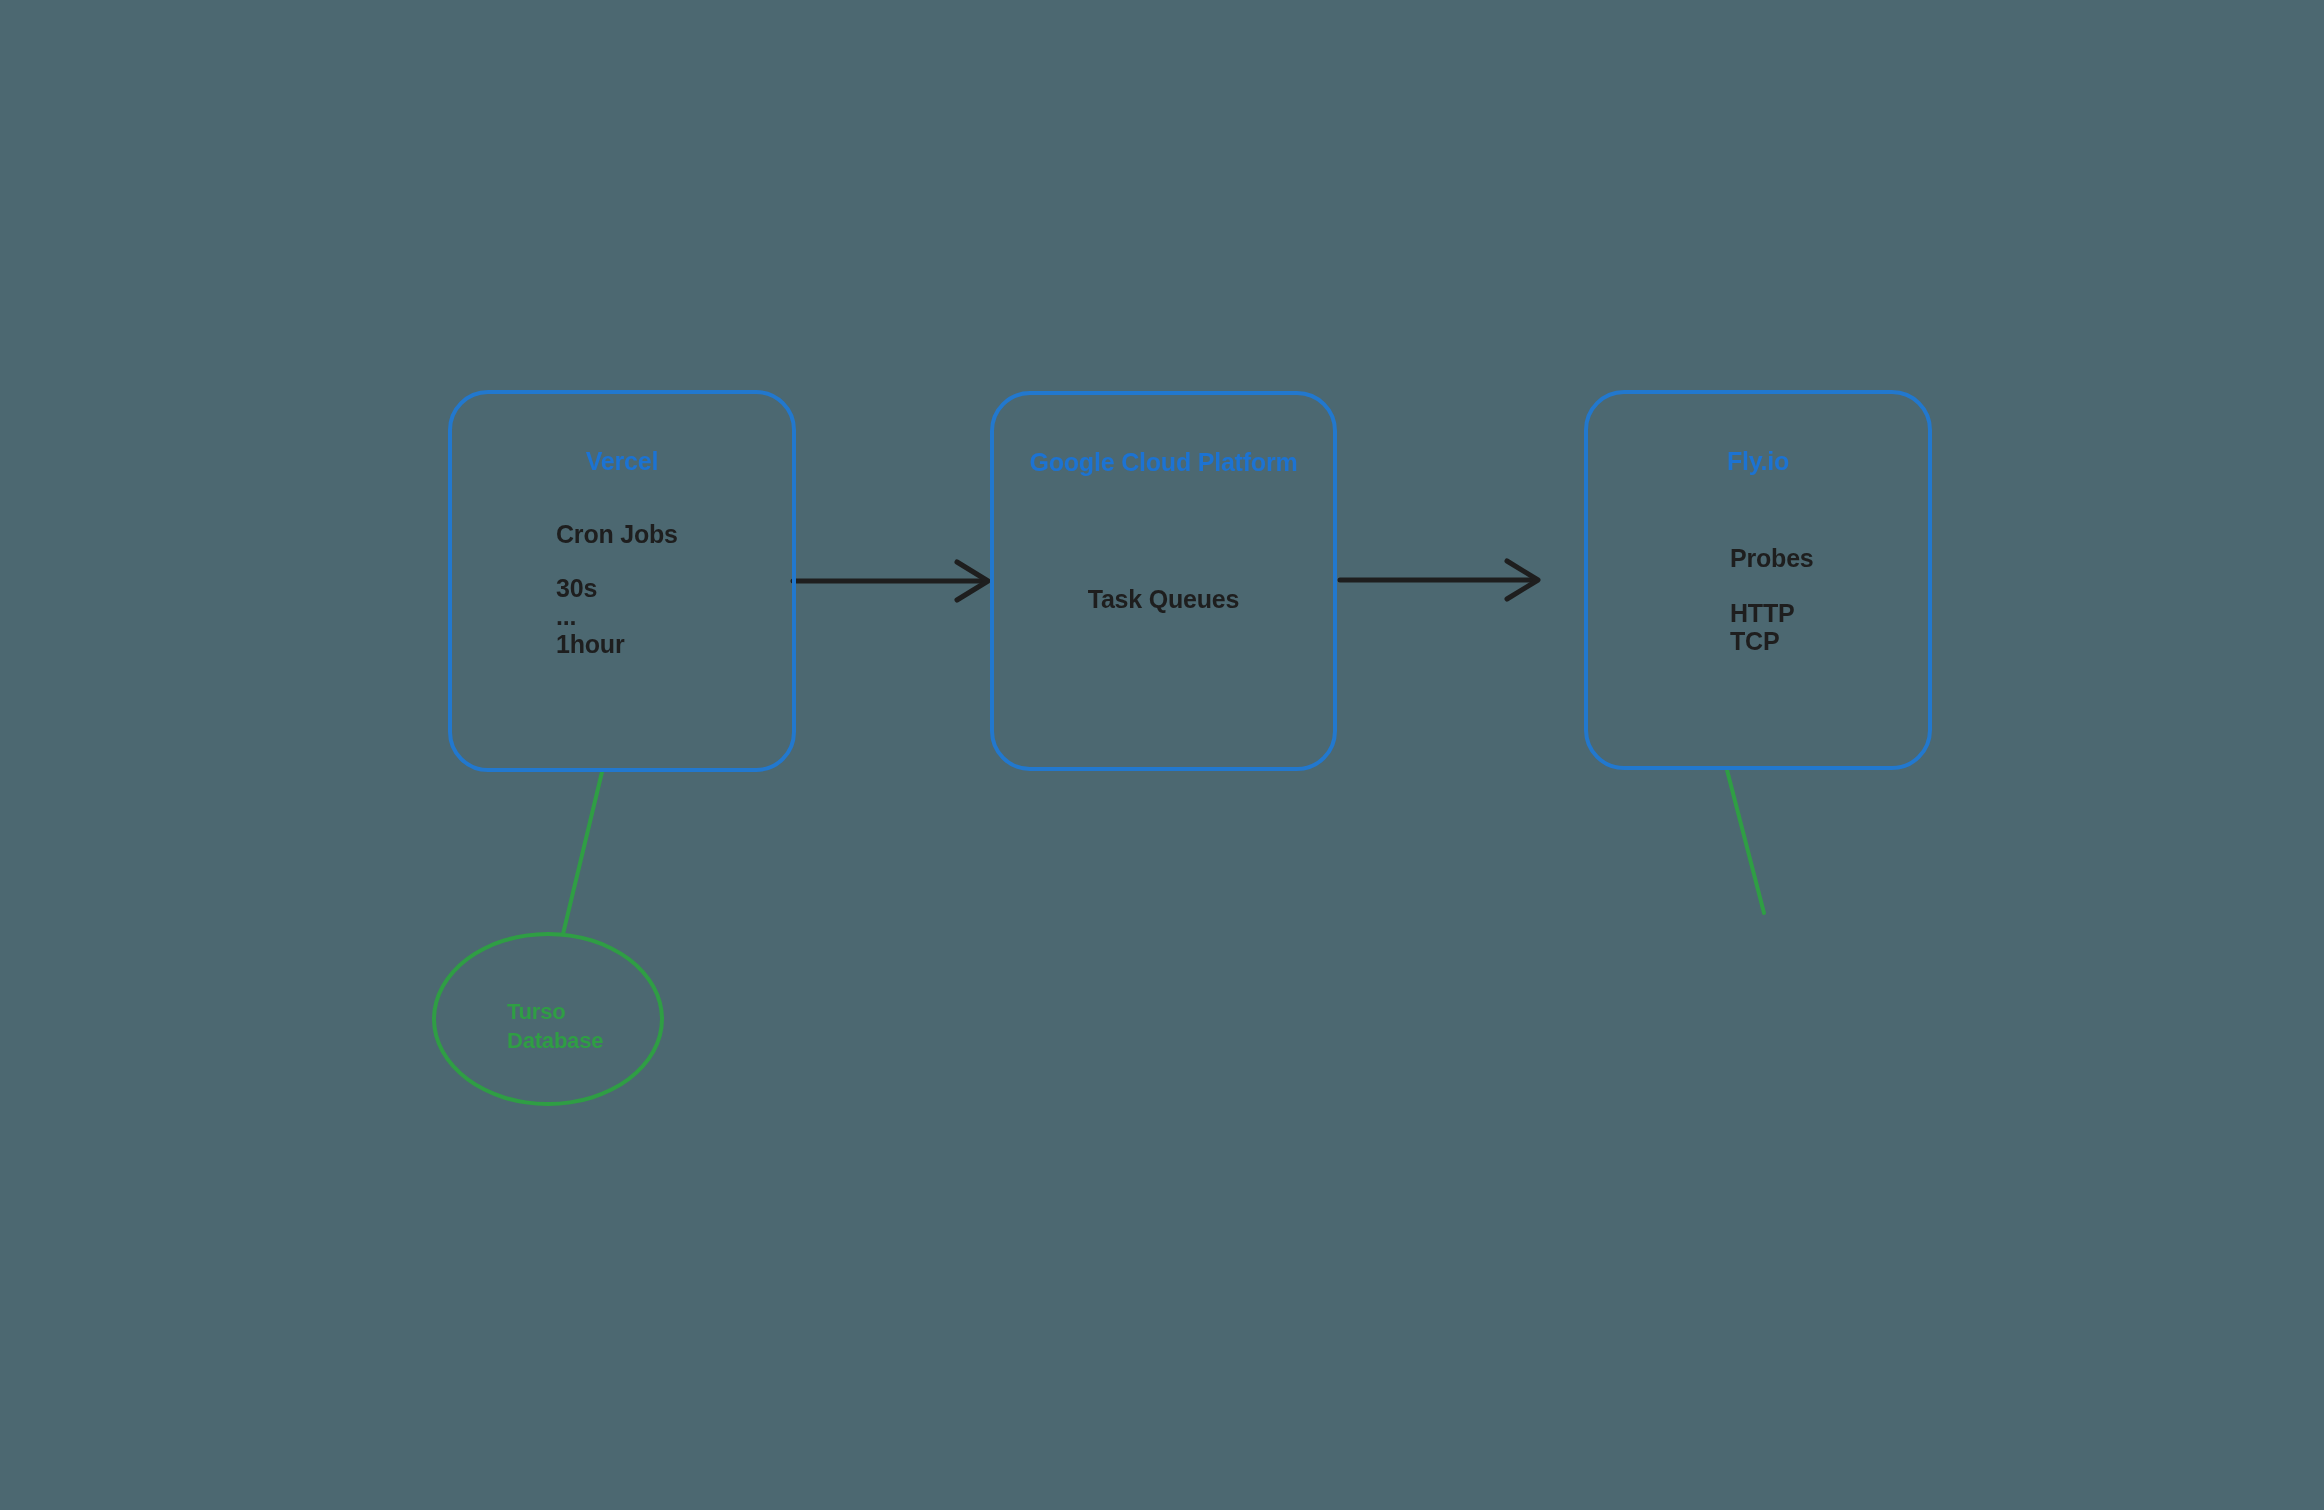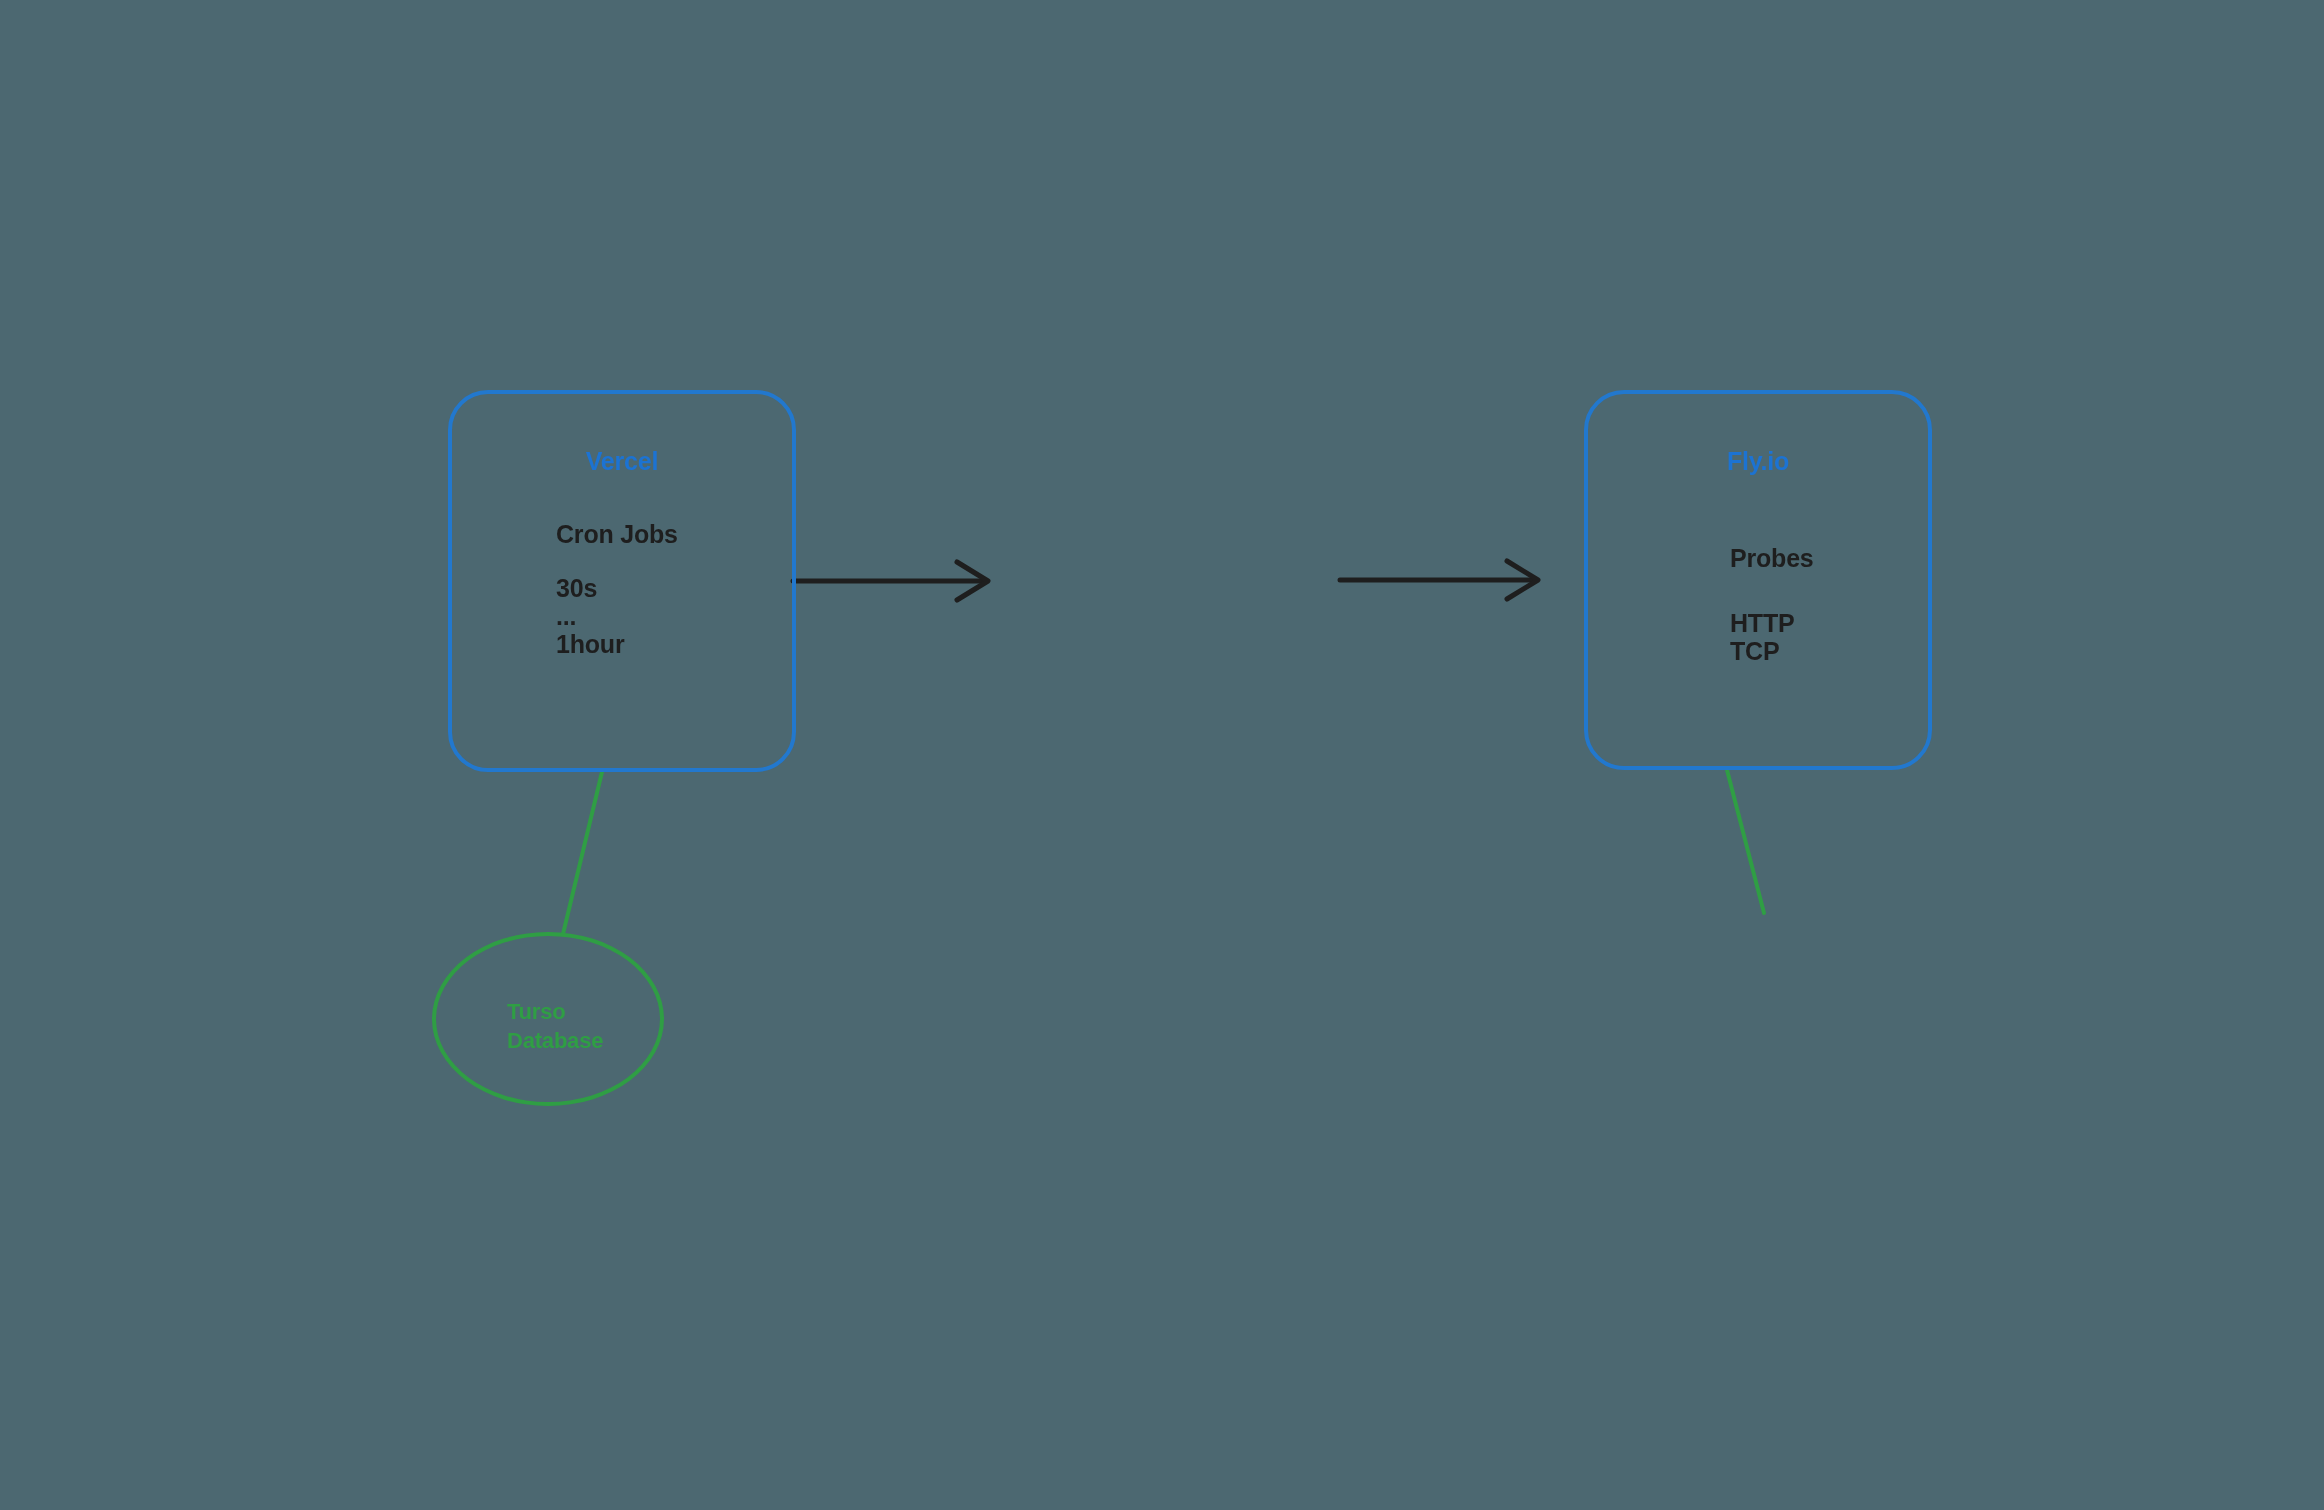--- a/index.html
+++ b/index.html
@@ -47,21 +47,21 @@
   .gap-after{margin-bottom:26px;}
 
   #node-vercel{left:448px;top:390px;width:348px;height:382px;}
   #node-vercel .node-content{left:104px;top:126px;}
 
   #node-gcp{left:990px;top:391px;width:347px;height:380px;}
   #node-gcp .node-content{left:0;right:0;top:190px;text-align:center;}
 
   #node-flyio{left:1584px;top:390px;width:348px;height:380px;}
   #node-flyio .node-content{left:142px;top:150px;}
-  #node-flyio .gap-after{margin-bottom:37px;}
+  #node-flyio .gap-after{margin-bottom:27px;}
 
   .ellipse{
     position:absolute;
     border:4px solid var(--green);
     border-radius:50%;
     background:transparent;
   }
   .ellipse-label{
     position:absolute;
     color:var(--green);
@@ -104,20 +104,26 @@
   <div class="node" id="node-vercel">
     <div class="node-title">Vercel</div>
     <div class="node-content">
       <div class="gap-after">Cron Jobs</div>
       <div>30s</div>
       <div>...</div>
       <div>1hour</div>
     </div>
   </div>
 
+  <div class="node" id="node-gcp">
+    <div class="node-title">Google Cloud Platform</div>
+    <div class="node-content">
+      <div>Task Queues</div>
+    </div>
+  </div>
 
   <div class="node" id="node-flyio">
     <div class="node-title">Fly.io</div>
     <div class="node-content">
       <div class="gap-after">Probes</div>
       <div>HTTP</div>
       <div>TCP</div>
     </div>
   </div>
 

